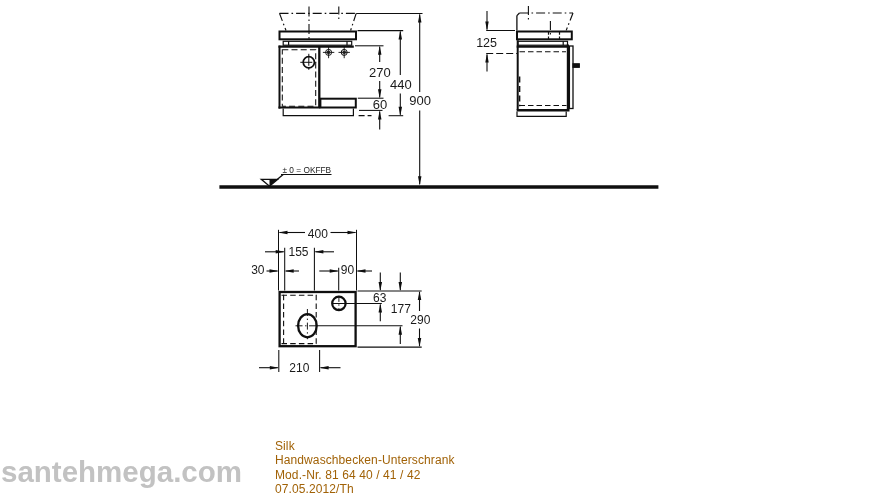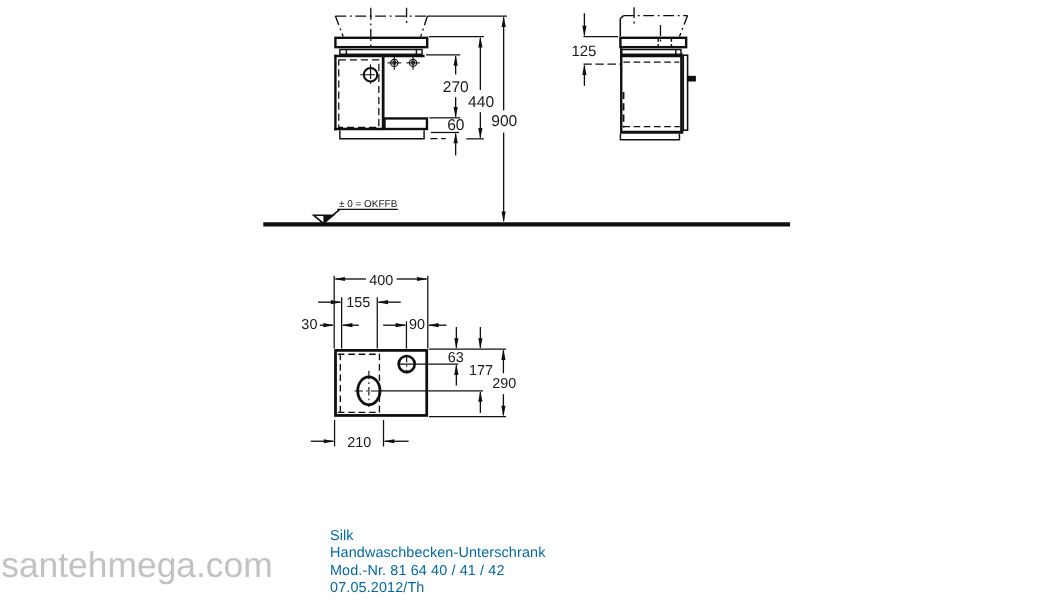--- a/index.html
+++ b/index.html
@@ -1,19 +1,19 @@
 <!DOCTYPE html>
 <html><head>
 <meta charset="utf-8">
 <style>
   html,body{margin:0;padding:0;background:#ffffff;width:880px;height:500px;overflow:hidden;}
   #page{position:relative;width:880px;height:500px;background:#ffffff;font-family:"Liberation Sans",sans-serif;}
   svg text{font-family:"Liberation Sans",sans-serif;}
-  .footer{position:absolute;left:275px;top:439px;font-size:12px;line-height:14.3px;color:#0369a1;letter-spacing:0.1px;}
-  .wm{position:absolute;left:1px;top:455px;font-size:29.5px;color:#c2c2c2;}
+  .footer{position:absolute;left:275px;top:439px;font-size:12px;line-height:14.3px;color:#a16207;letter-spacing:0.1px;}
+  .wm{position:absolute;left:1px;top:455px;font-size:29.5px;color:#c2c2c2;font-weight:bold;}
 </style>
 </head>
 <body>
 <div id="page">
 <svg width="880" height="500" viewBox="0 0 880 500" shape-rendering="auto">
 
 <g>
 <line x1="279.5" y1="13.4" x2="356.2" y2="13.4" stroke="#0f0f0f" stroke-width="1.15" stroke-linecap="butt" stroke-dasharray="9 3 1.6 3"></line>
 <line x1="279.5" y1="13.4" x2="286.0" y2="30.5" stroke="#0f0f0f" stroke-width="1.15" stroke-linecap="butt" stroke-dasharray="8 3 1.6 3"></line>
 <line x1="356.2" y1="13.4" x2="350.6" y2="30.5" stroke="#0f0f0f" stroke-width="1.15" stroke-linecap="butt" stroke-dasharray="8 3 1.6 3"></line>

